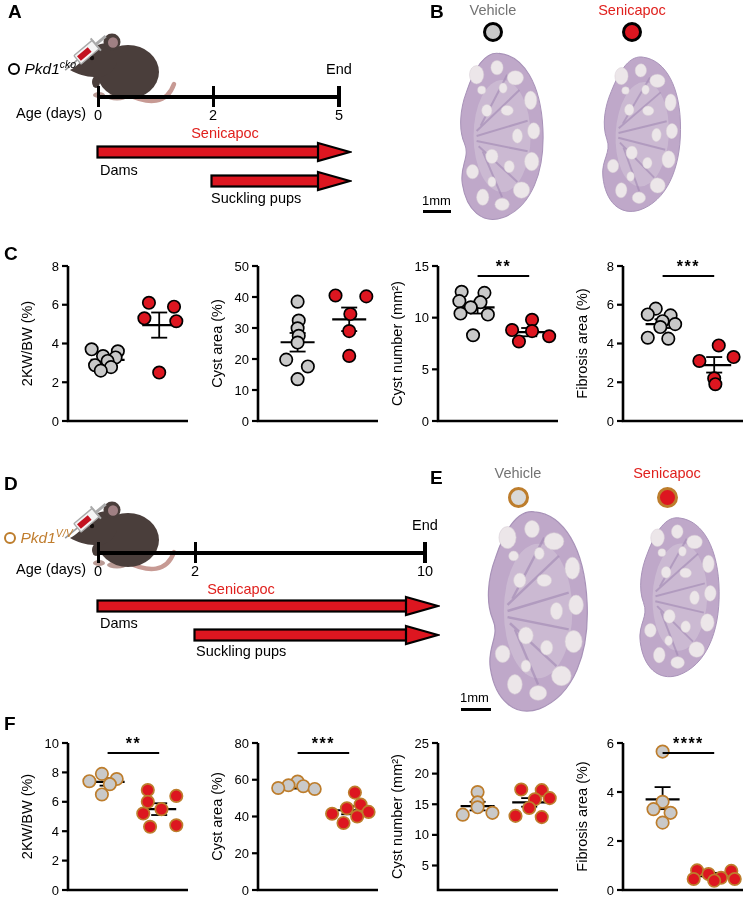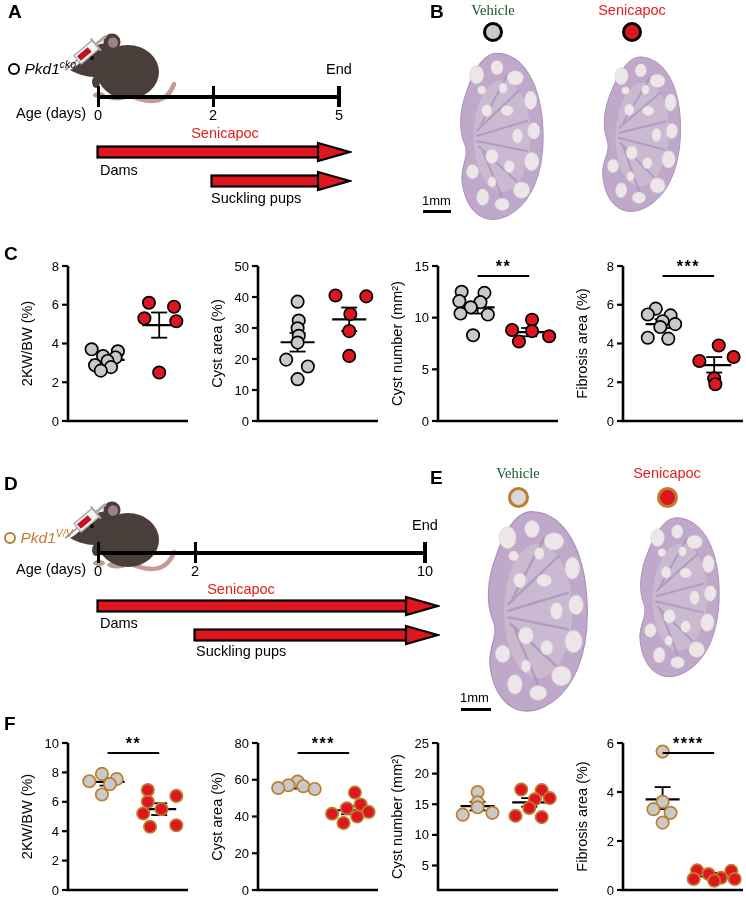--- a/index.html
+++ b/index.html
@@ -4,21 +4,21 @@
 <style>
   html,body{margin:0;padding:0;background:#fff;font-family:"Liberation Sans",sans-serif;color:#000;}
   #stage{position:relative;width:746px;height:900px;background:#fff;overflow:hidden;}
   .abs{position:absolute;}
   .panel-letter{font-weight:bold;font-size:19px;line-height:1;}
   .tl-line{background:#000;height:3.5px;}
   .tl-tick{background:#000;width:3.5px;height:21px;}
   .lbl{font-size:14.5px;line-height:1.1;}
   .sm{font-size:13px;}
   .center{text-align:center;}
-  .gray{color:#14532d;font-family:Liberation Serif, serif;}
+  .gray{color:#737373;}
   .red{color:#e0201d;}
   .orange{color:#c07d2e;}
   .genotype{font-style:italic;font-size:15.5px;line-height:1;}
   .genotype sup{font-size:10.5px;}
   .marker-circle{border-radius:50%;box-sizing:border-box;}
   .scalebar-line{background:#000;height:3px;}
   svg text{font-family:"Liberation Sans",sans-serif;}
 </style>
 </head>
 <body>

